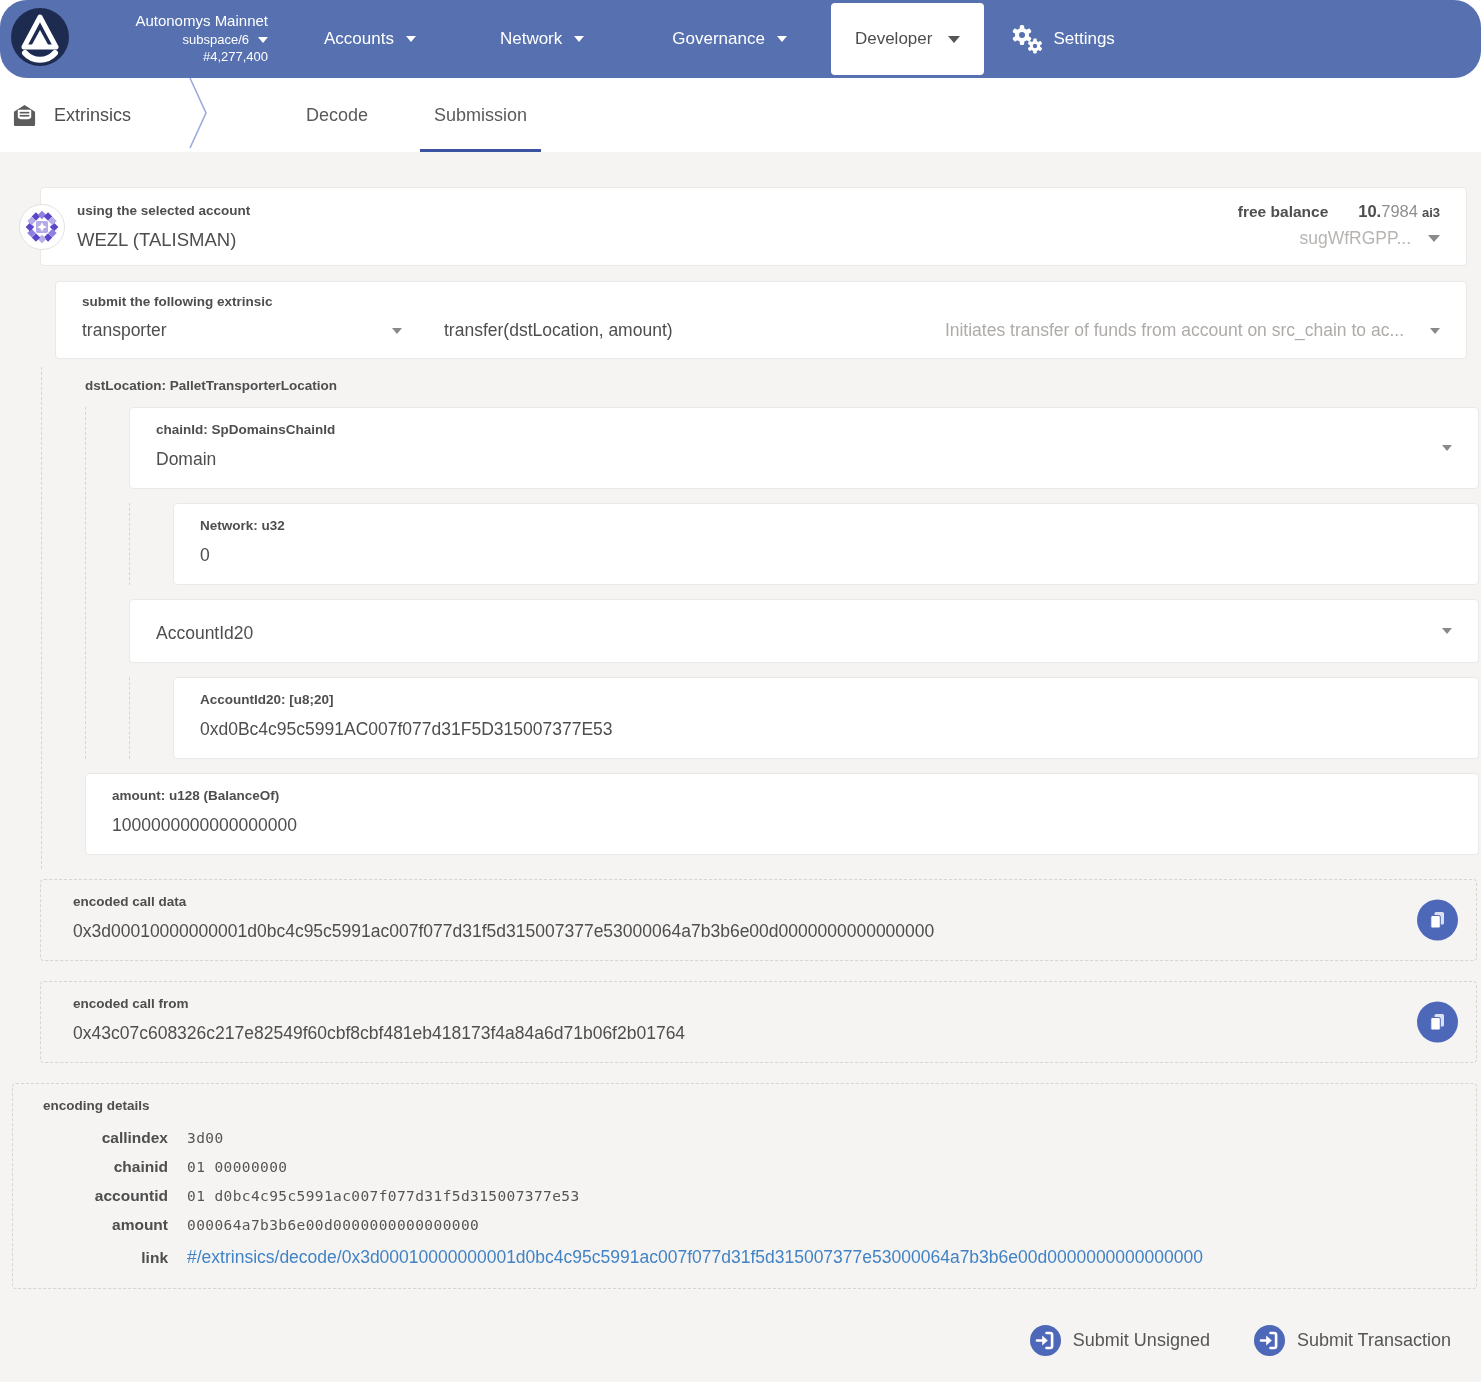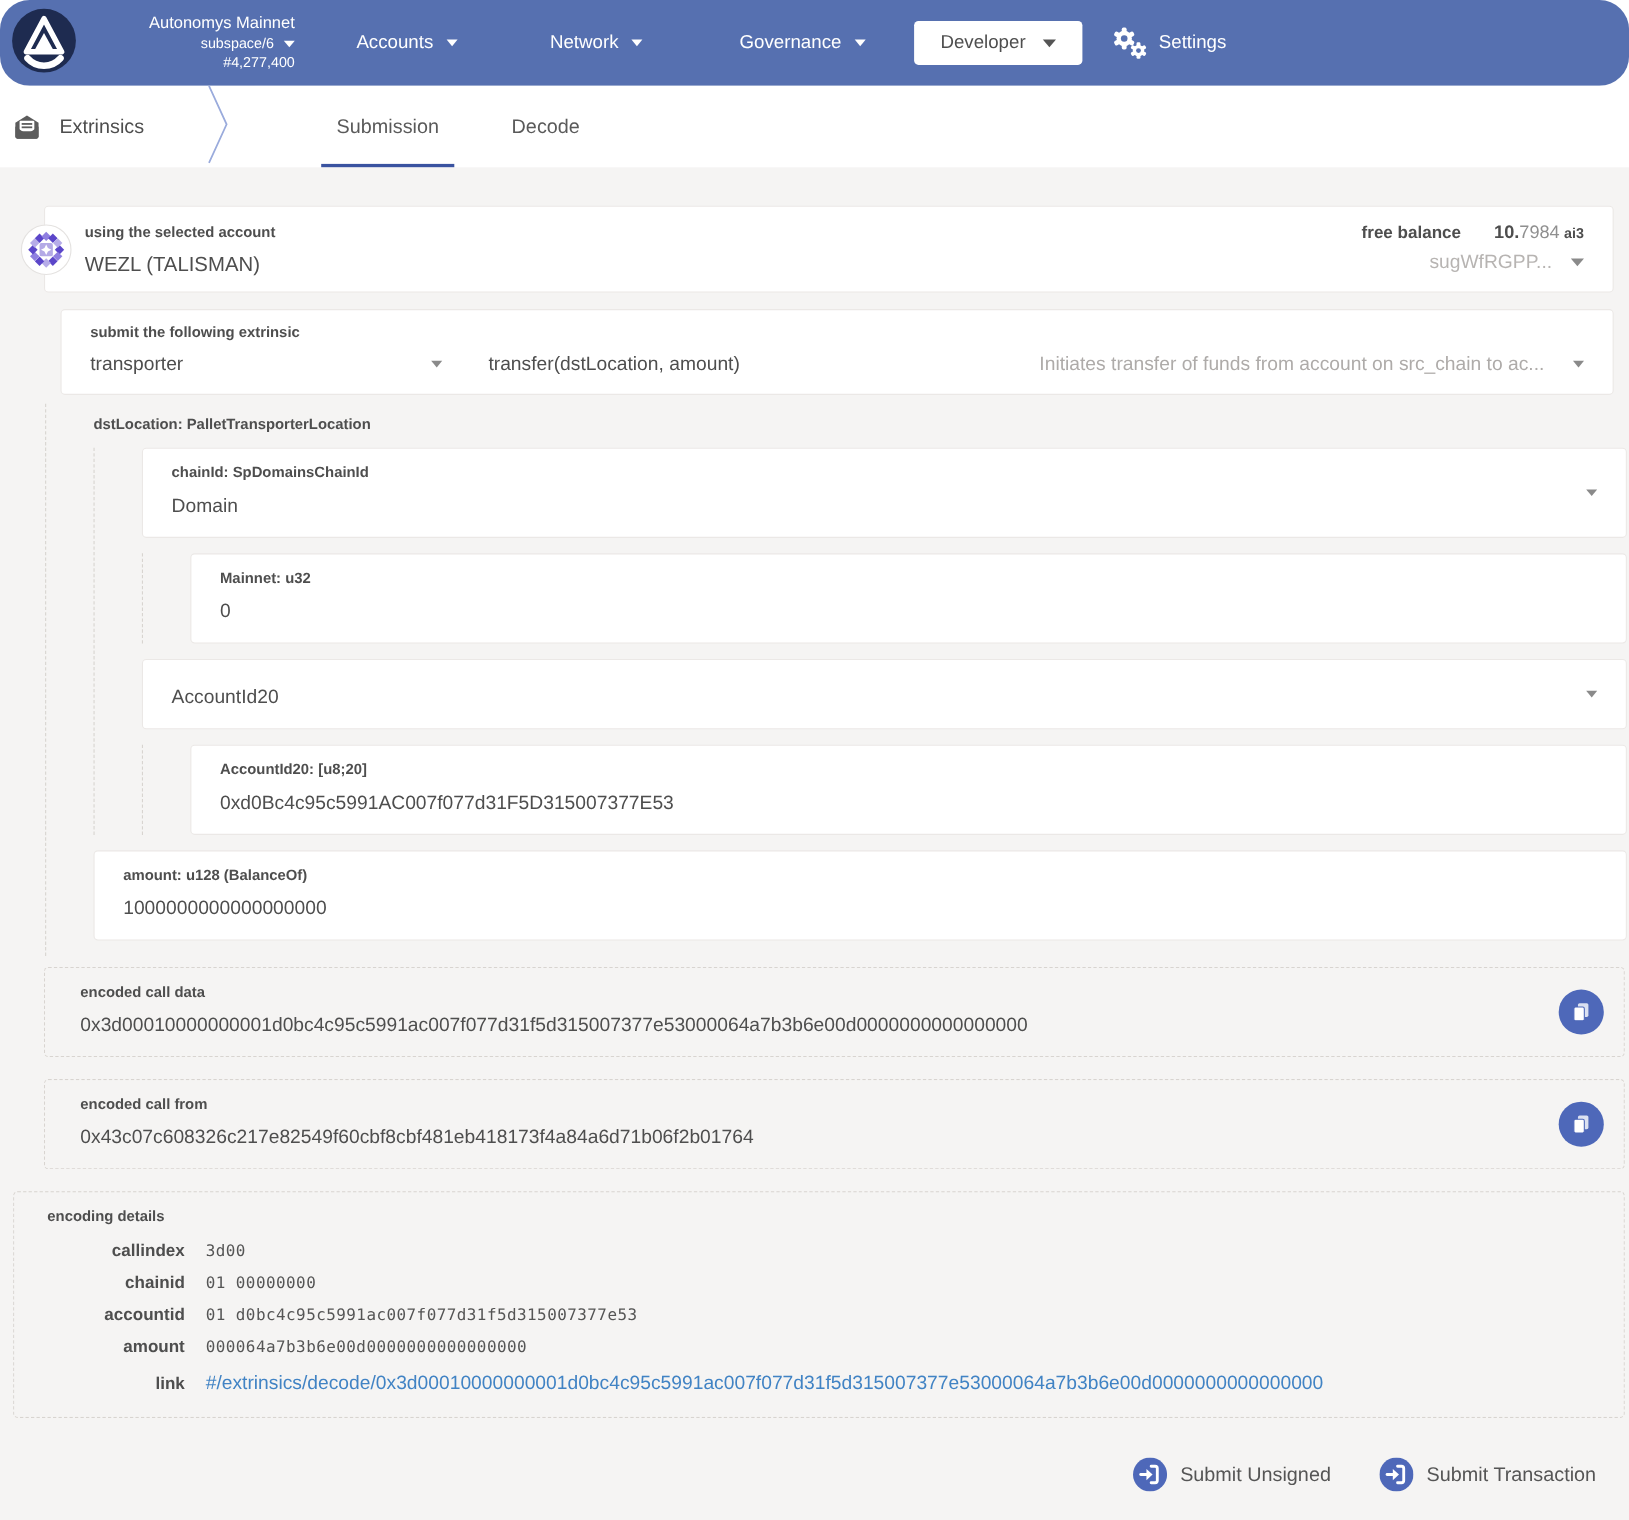--- a/index.html
+++ b/index.html
@@ -22,21 +22,21 @@
   .chain-runtime { font-size:13px; display:flex; justify-content:flex-end; align-items:center; gap:9px; margin-top:1px; }
   .chain-block { font-size:13px; margin-top:1px; }
   .nav { display:flex; align-items:center; height:100%; }
   .menu-item {
     display:flex; align-items:center; gap:12px; color:#fff; font-size:17px; cursor:pointer; white-space:nowrap;
   }
   .menu-accounts   { margin-left:56px; }
   .menu-network    { margin-left:84px; }
   .menu-governance { margin-left:88px; }
   .menu-developer {
-    margin-left:44px; background:#fff; color:#4e4e4e; height:40px; padding:0 24px;
+    margin-left:44px; background:#fff; color:#4e4e4e; height:72px; padding:0 24px;
     border-radius:4px; display:flex; align-items:center; gap:16px; font-size:17px; cursor:pointer;
     border:none;
   }
   .menu-settings { margin-left:26px; gap:9px; }
   .caret {
     display:inline-block; width:0; height:0;
     border-left:6px solid transparent; border-right:6px solid transparent; border-top:7px solid #8a8a8a;
   }
   .caret.white { border-top-color:#fff; border-left-width:5px; border-right-width:5px; border-top-width:6px; }
   .caret.dark  { border-top-color:#555; }
@@ -205,25 +205,25 @@
       </svg>
     </span>
     <span>Extrinsics</span>
   </div>
   <span class="tab-sep">
     <svg width="20" height="72" viewBox="0 0 20 72">
       <polyline points="1,1 17,36 1,71" fill="none" stroke="#9aabdc" stroke-width="1.6"></polyline>
     </svg>
   </span>
   <div class="tabs">
+    <div class="tab">
+      <span>Decode</span>
+    </div>
     <div class="tab active">
       <span>Submission</span>
-    </div>
-    <div class="tab">
-      <span>Decode</span>
     </div>
   </div>
 </div>
 
 <div class="content">
 
   <div class="account-box">
     <div class="identicon">
       <svg width="38" height="38" viewBox="0 0 44 44">
         <g>
@@ -279,21 +279,21 @@
 
     <div class="level2">
       <div class="param-box">
         <div class="field-label">chainId: SpDomainsChainId</div>
         <div class="field-value">Domain</div>
         <span class="caret sm box-caret"></span>
       </div>
 
       <div class="level3">
         <div class="param-box">
-          <div class="field-label">Mainnet: u32</div>
+          <div class="field-label">Network: u32</div>
           <div class="field-value">0</div>
         </div>
       </div>
 
       <div class="param-box">
         <div class="field-value">AccountId20</div>
         <span class="caret sm box-caret"></span>
       </div>
 
       <div class="level3">

